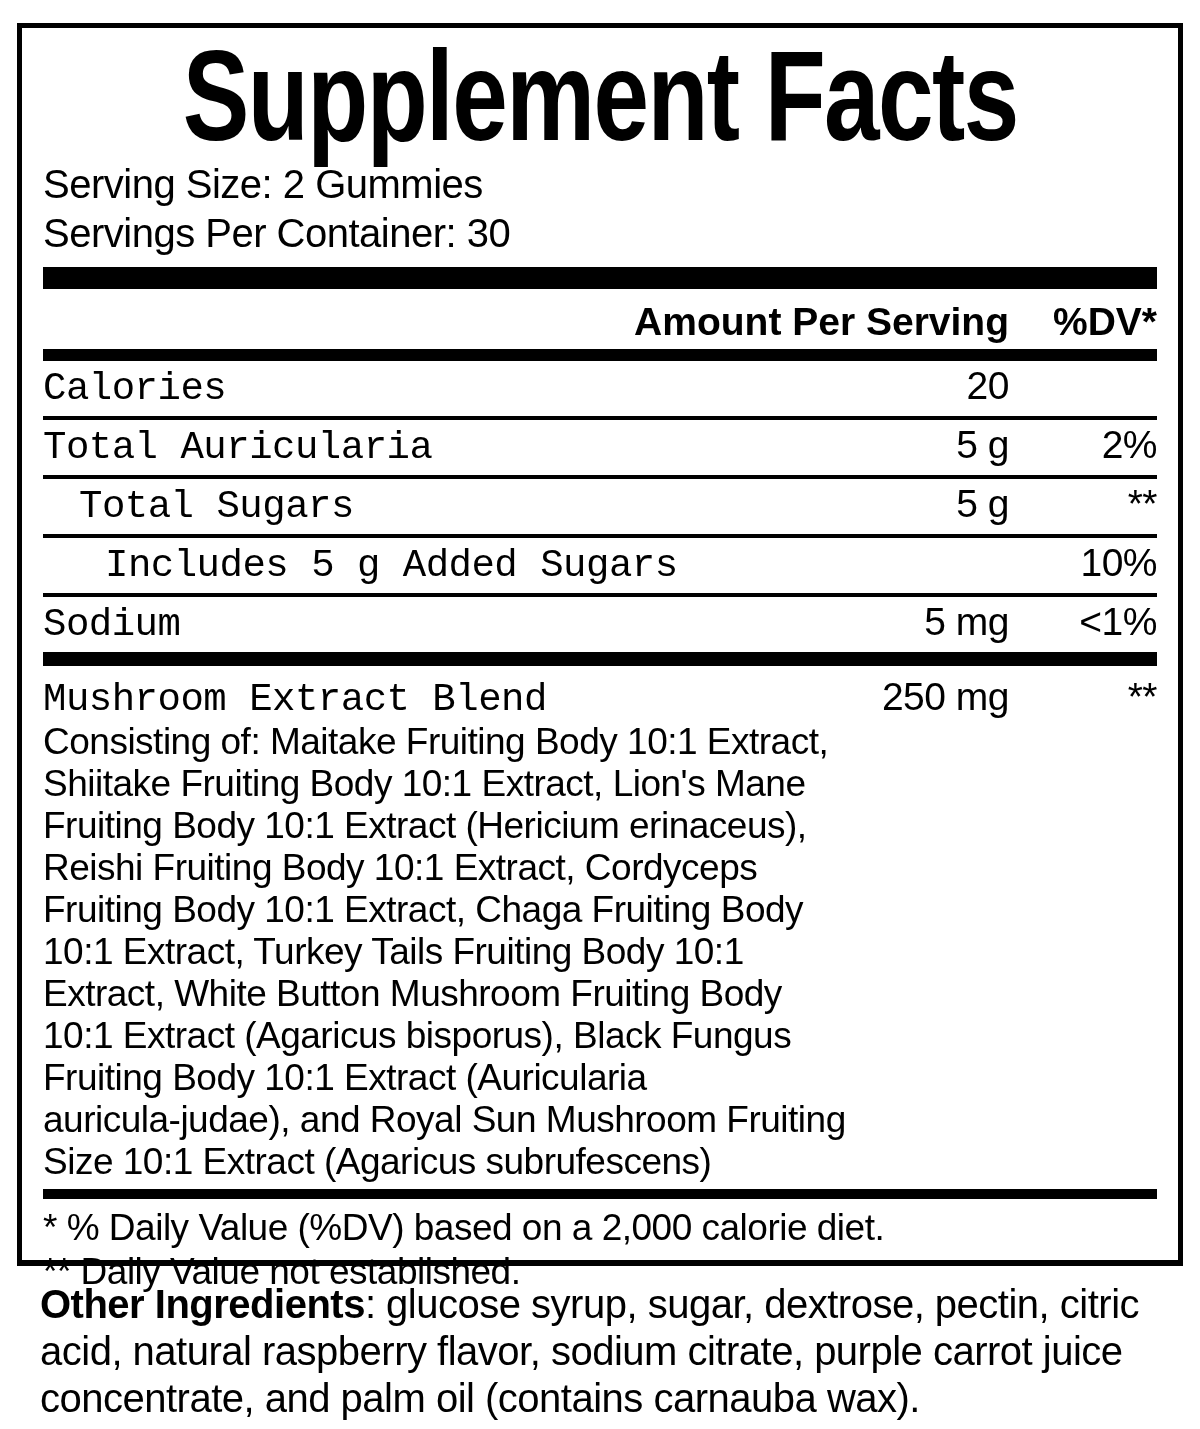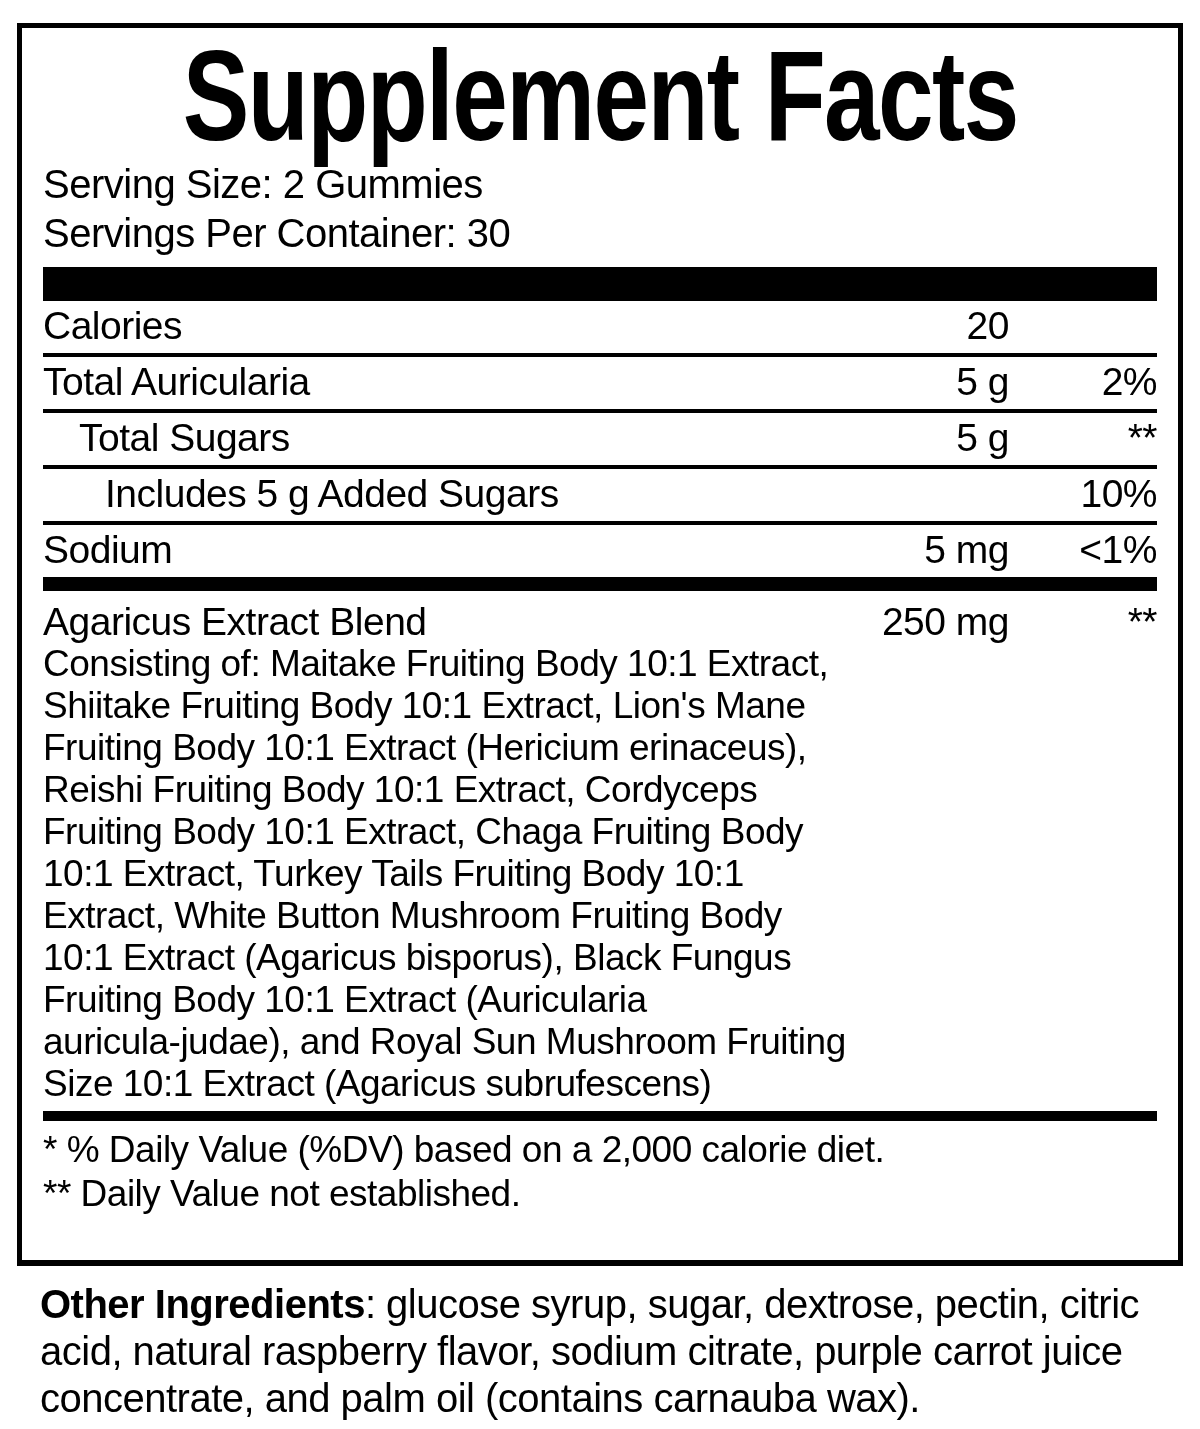--- a/index.html
+++ b/index.html
@@ -66,21 +66,21 @@
   .hdr-amount { width: 430px; text-align: right; }
   .hdr-dv { width: 148px; text-align: right; }
   .row {
     display: flex;
     align-items: baseline;
     padding: 4px 0 6px 0;
     font-size: 39px;
     line-height: 42px;
     letter-spacing: -0.5px;
   }
-  .cell-name { flex: 1; }
+  .cell-name { flex: 1; font-family: Liberation Mono, monospace; }
   .cell-amount { width: 210px; text-align: right; }
   .cell-dv { width: 148px; text-align: right; }
   .indent-1 { padding-left: 36px; }
   .indent-2 { padding-left: 62px; }
   .blend-head { padding-top: 10px; padding-bottom: 0; }
   .blend-desc {
     font-size: 37px;
     line-height: 42px;
     letter-spacing: -0.5px;
   }
@@ -113,20 +113,25 @@
       <span>Supplement Facts</span>
     </div>
 
     <div class="serving-block">
       <div class="serving-line">Serving Size: 2 Gummies</div>
       <div class="serving-line">Servings Per Container: 30</div>
     </div>
 
     <div class="bar bar-a"></div>
 
+    <div class="hdr-row">
+      <span class="hdr-spacer"></span>
+      <span class="hdr-amount">Amount Per Serving</span>
+      <span class="hdr-dv">%DV*</span>
+    </div>
 
     <div class="bar bar-b"></div>
 
     <div class="row">
       <span class="cell-name">Calories</span>
       <span class="cell-amount">20</span>
       <span class="cell-dv"></span>
     </div>
     <div class="sep"></div>
 
@@ -153,21 +158,21 @@
 
     <div class="row">
       <span class="cell-name">Sodium</span>
       <span class="cell-amount">5 mg</span>
       <span class="cell-dv">&lt;1%</span>
     </div>
 
     <div class="bar bar-c"></div>
 
     <div class="row blend-head">
-      <span class="cell-name">Agaricus Extract Blend</span>
+      <span class="cell-name">Mushroom Extract Blend</span>
       <span class="cell-amount">250 mg</span>
       <span class="cell-dv">**</span>
     </div>
 
     <div class="blend-desc">
       <div class="desc-line">Consisting of: Maitake Fruiting Body 10:1 Extract,</div>
       <div class="desc-line">Shiitake Fruiting Body 10:1 Extract, Lion's Mane</div>
       <div class="desc-line">Fruiting Body 10:1 Extract (Hericium erinaceus),</div>
       <div class="desc-line">Reishi Fruiting Body 10:1 Extract, Cordyceps</div>
       <div class="desc-line">Fruiting Body 10:1 Extract, Chaga Fruiting Body</div>

